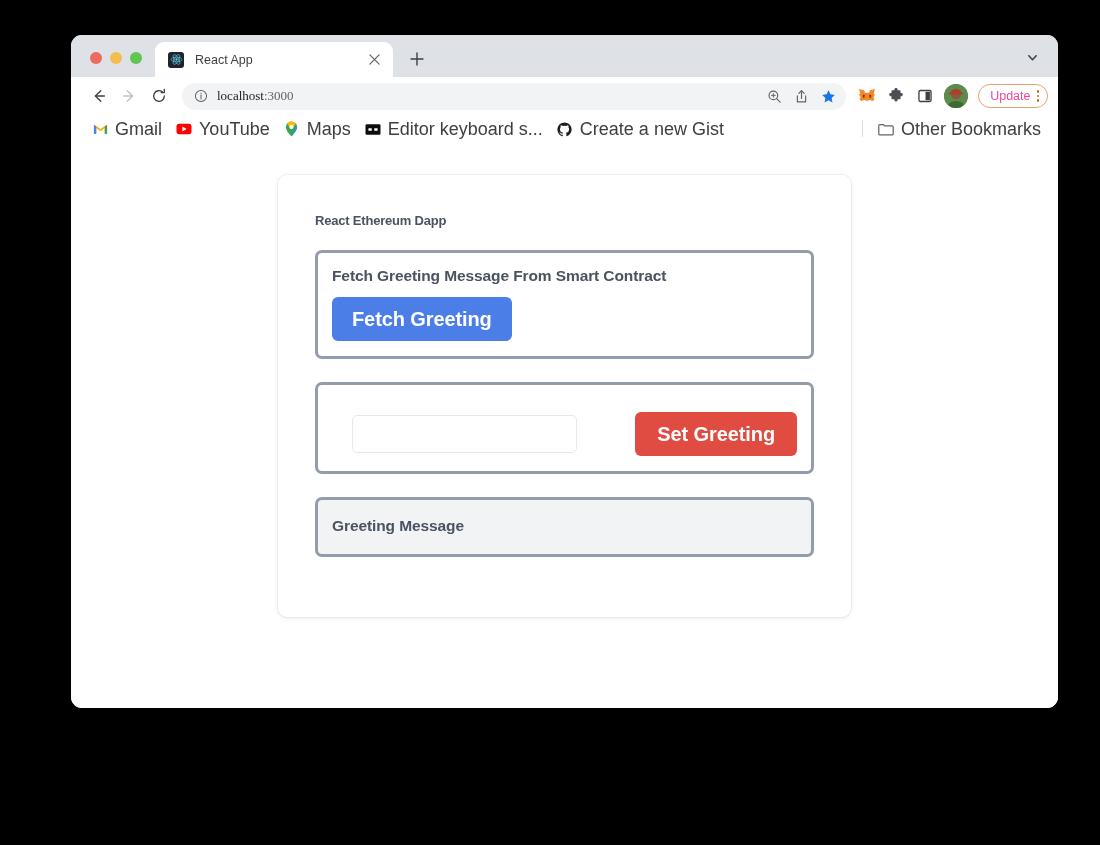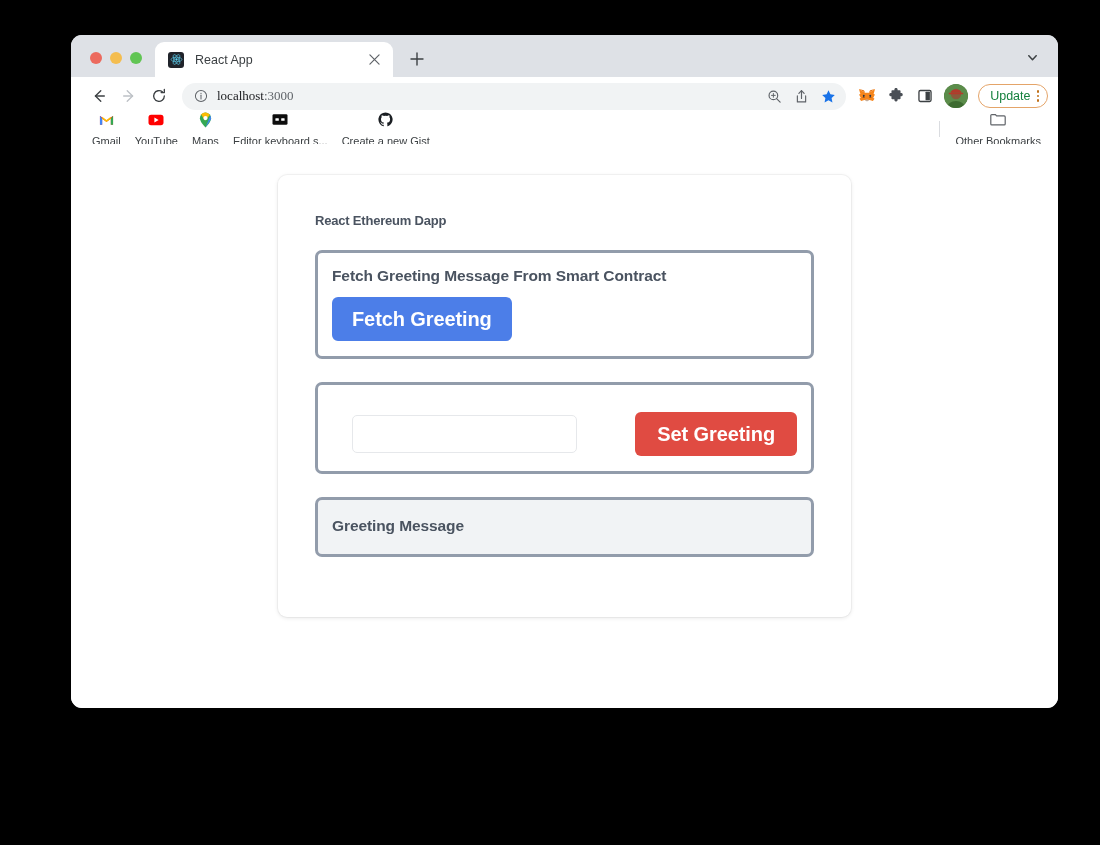--- a/index.html
+++ b/index.html
@@ -170,21 +170,21 @@
     background: #4b7a3d;
   }
   .update-btn {
     display: flex;
     align-items: center;
     gap: 6px;
     height: 24px;
     padding: 0 8px 0 11px;
     border: 1px solid #e4a469;
     border-radius: 13px;
-    color: #15803d;
+    color: #ec4899;
     font-size: 12.5px;
     white-space: nowrap;
     margin-left: 4px;
   }
   .kebab {
     display: flex; flex-direction: column; gap: 2px;
     align-items: center;
   }
   .kebab i { width: 2.5px; height: 2.5px; border-radius: 50%; background: #c0701a; display: block; }
 
@@ -196,24 +196,23 @@
     align-items: center;
     padding: 0 10px 0 14px;
     border-bottom: 1px solid #ffffff;
   }
   .bm {
     display: flex;
     align-items: center;
     gap: 7px;
     padding: 3px 7px;
     border-radius: 4px;
-    font-size: 11px;
+    font-size: 18px;
     color: #3c4043;
     white-space: nowrap;
-    flex-direction: column;
   }
   .bm-icon { width: 16px; height: 16px; flex: none; display: flex; align-items: center; justify-content: center; }
   .bm-spacer { flex: 1; }
   .bm-divider { width: 1px; height: 16px; background: #dadce0; margin: 0 8px; }
 
   
   .viewport {
     background: #ffffff;
     height: 626px;
     overflow: hidden;

